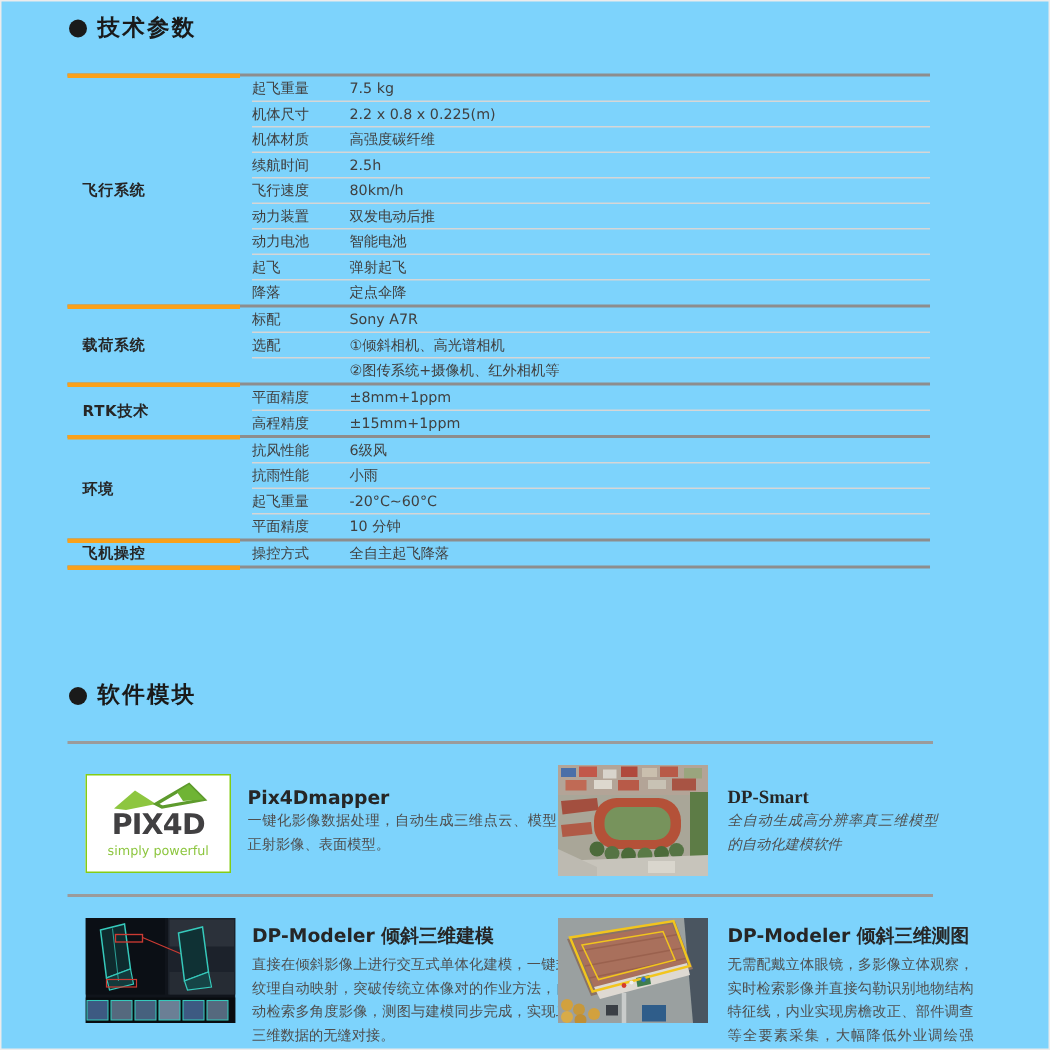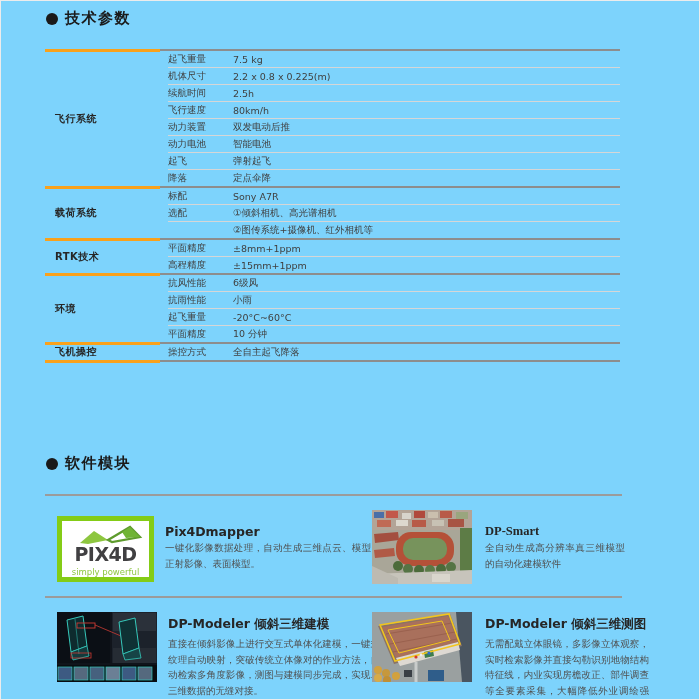--- a/index.html
+++ b/index.html
@@ -27,21 +27,21 @@
   .attr { width:65px; font-size:9.5px; color:#404040; flex:0 0 auto; white-space:nowrap; }
   .val  { font-size:9.5px; color:#404040; white-space:nowrap; }
 
   
   .divider { position:absolute; left:45px; width:577px; height:2px; background:#9b9b9b; }
   .module-title { position:absolute; font-size:12.5px; font-weight:bold; color:#262626; white-space:nowrap; }
   .module-desc  { position:absolute; font-size:9.5px; line-height:15.5px; color:#4f4f4f; text-align:justify; }
   .thumb { position:absolute; display:block; }
 
   .logo-box { position:absolute; left:57px; top:516px; width:97px; height:66px;
-      border:5px solid #84cc16; background:#fff; }
+      border:1px solid #84cc16; background:#fff; }
   .logo-art { position:absolute; left:16px; top:4px; width:66px; height:22px; }
   .logo-brand { position:absolute; left:0; right:0; top:22px; text-align:center;
       font-size:19px; font-weight:bold; color:#414042; letter-spacing:-0.5px; }
   .logo-tagline { position:absolute; left:0; right:0; top:46px; text-align:center;
       font-size:8.5px; color:#8dc63f; }
 </style>
 </head>
 <body>
 
 <div class="page">
@@ -56,20 +56,24 @@
     <div class="spec-group">
       <div class="group-label">飞行系统</div>
       <div class="group-rows">
         <div class="spec-row">
             <span class="attr">起飞重量</span>
             <span class="val">7.5 kg</span>
           </div>
         <div class="spec-row">
             <span class="attr">机体尺寸</span>
             <span class="val">2.2 x 0.8 x 0.225(m)</span>
+          </div>
+        <div class="spec-row">
+            <span class="attr">机体材质</span>
+            <span class="val">高强度碳纤维</span>
           </div>
         <div class="spec-row">
             <span class="attr">续航时间</span>
             <span class="val">2.5h</span>
           </div>
         <div class="spec-row">
             <span class="attr">飞行速度</span>
             <span class="val">80km/h</span>
           </div>
         <div class="spec-row">
@@ -203,21 +207,21 @@
     <circle cx="36" cy="59" r="5" fill="#557444"></circle>
     <circle cx="47" cy="60" r="5" fill="#4c6b3a"></circle>
     <circle cx="58" cy="60" r="5" fill="#5a7a46"></circle>
     <circle cx="69" cy="59" r="5" fill="#4c6b3a"></circle>
     <circle cx="79" cy="57" r="5" fill="#557444"></circle>
     <polygon points="0,64 100,60 100,74 0,74" fill="#c7c4bb"></polygon>
     <polygon points="0,56 26,68 26,74 0,74" fill="#bdbab1"></polygon>
     <rect x="60" y="64" width="18" height="8" fill="#d9d6cd"></rect>
   </svg>
   <div class="module-title" style="left:485px; top:524px;font-family:Liberation Serif, serif;">DP-Smart</div>
-  <div class="module-desc" style="left:485px; top:540px; width:140px;">全自动生成高分辨率真三维模型的自动化建模软件</div>
+  <div class="module-desc" style="left:485px; top:540px; width:140px;font-style:italic;">全自动生成高分辨率真三维模型的自动化建模软件</div>
 
   <svg class="thumb" style="left:57px; top:612px; width:100px; height:70px;" viewBox="0 0 100 70">
     <rect width="100" height="70" fill="#10141b"></rect>
     <rect x="0" y="0" width="53" height="51" fill="#0b0f15"></rect>
     <rect x="55" y="0" width="45" height="51" fill="#1c222b"></rect>
     <rect x="56" y="1" width="43" height="18" fill="#2b313a"></rect>
     <rect x="56" y="36" width="43" height="15" fill="#262c34"></rect>
     <polygon points="10,8 26,4 30,34 14,40" fill="#0e2b2e" stroke="#36c9bb" stroke-width="1"></polygon>
     <polygon points="14,40 30,34 32,44 16,48" fill="#123a3c" stroke="#36c9bb" stroke-width="0.8"></polygon>
     <line x1="18" y1="7" x2="22" y2="42" stroke="#36c9bb" stroke-width="0.5"></line>

